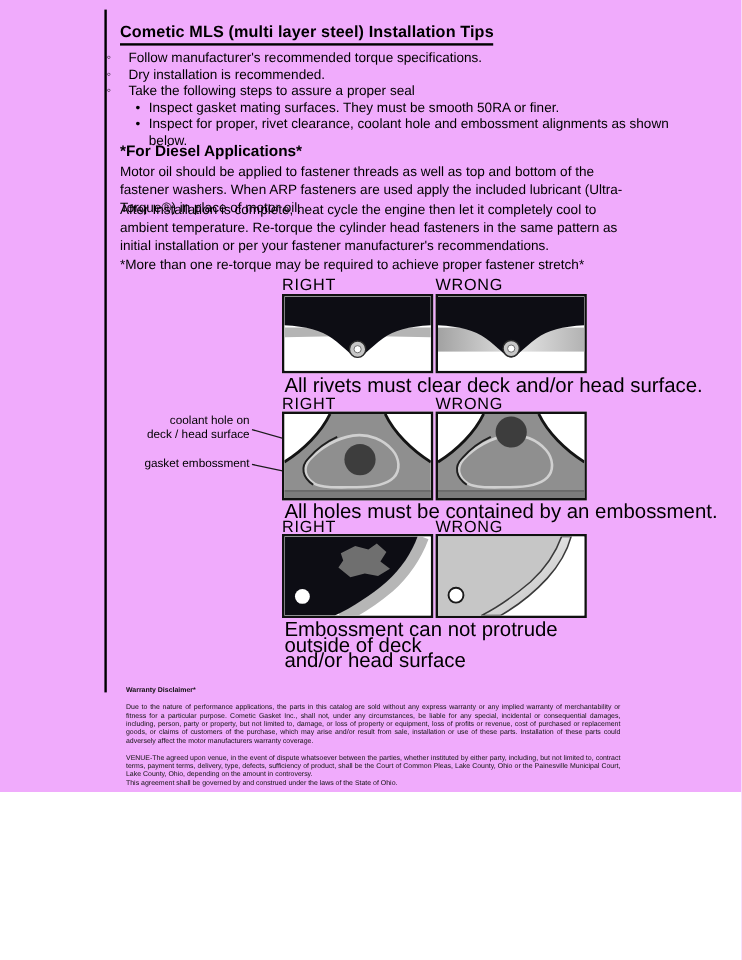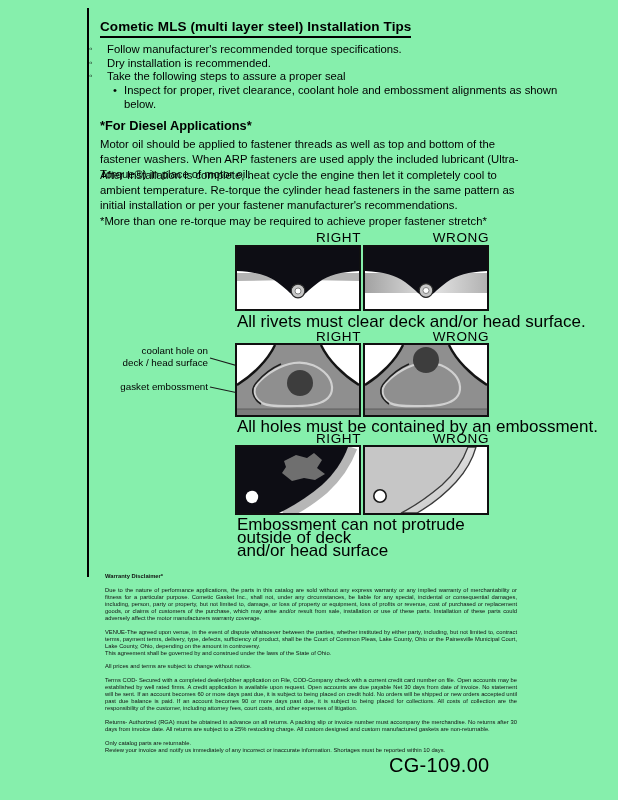--- a/index.html
+++ b/index.html
@@ -1,29 +1,29 @@
 <!DOCTYPE html>
 <html><head>
 <meta charset="utf-8">
 <style>
   html,body{margin:0;padding:0;background:#fff;}
-  .page{position:relative;width:618px;height:800px;background:#86efac;overflow:hidden;
+  .page{position:relative;width:618px;height:660px;background:#f0abfc;overflow:hidden;
         font-family:"Liberation Sans",sans-serif;color:#000;}
   .vrule{position:absolute;left:87px;top:8px;width:2px;height:569px;background:#000;}
   .title{position:absolute;left:100px;top:19px;font-size:13.5px;font-weight:bold;
          letter-spacing:.1px;border-bottom:2px solid #000;padding-bottom:2px;}
   .tips{position:absolute;left:89px;top:43px;width:486px;font-size:11.3px;line-height:13.7px;}
   .tips .b{position:relative;padding-left:18px;}
   .tips .b::before{content:"\25E6";position:absolute;left:0;top:-1px;font-size:10px;}
   .tips .sb{position:relative;padding-left:11px;margin-left:24px;}
   .tips .sb::before{content:"\2022";position:absolute;left:0;}
   .h2{position:absolute;left:100px;top:118px;font-size:12.8px;font-weight:bold;}
   .para{position:absolute;left:100px;width:426px;font-size:11.3px;line-height:15.2px;}
   #p1{top:137px}#p2{top:168px}#p3{top:214px}
-  .dg-label{position:absolute;width:126px;text-align:right;font-size:13.5px;letter-spacing:.6px;}
+  .dg-label{position:absolute;width:126px;text-align:left;font-size:13.5px;letter-spacing:.6px;}
   .dg-box{position:absolute;width:122px;border:2px solid #101010;background:#fff;line-height:0;}
   .cap{position:absolute;left:237px;font-size:17px;line-height:13px;}
   .pre{white-space:pre-line;}
   .callout{position:absolute;left:95px;width:113px;text-align:right;font-size:9.8px;line-height:11.5px;}
   .leader{position:absolute;left:95px;top:340px;}
   .warranty{position:absolute;left:105px;top:573px;width:412px;font-size:5.8px;line-height:7.1px;color:#111;}
   .warranty .wh{font-weight:bold;margin:0 0 6.5px 0;}
   .warranty p{margin:0 0 6.5px 0;text-align:justify;white-space:pre-line;}
   .page-code{position:absolute;left:389px;top:754px;font-size:20px;letter-spacing:.3px;}
 </style>
@@ -33,20 +33,21 @@
 <div class="page">
 
   <div class="vrule"></div>
 
   <div class="title">Cometic MLS (multi layer steel) Installation Tips</div>
 
   <div class="tips">
     <div class="b">Follow manufacturer's recommended torque specifications.</div>
     <div class="b">Dry installation is recommended.</div>
     <div class="b">Take the following steps to assure a proper seal</div>
+    <div class="sb">Inspect gasket mating surfaces.  They must be smooth 50RA or finer.</div>
     <div class="sb">Inspect for proper, rivet clearance, coolant hole and embossment alignments as shown below.</div>
   </div>
 
   <div class="h2">*For Diesel Applications*</div>
   <div class="para" id="p1">Motor oil should be applied to fastener threads as well as top and bottom of the fastener washers. When ARP fasteners are used apply the included lubricant (Ultra-Torque®) in place of motor oil.</div>
   <div class="para" id="p2">After Installation is complete, heat cycle the engine then let it completely cool to ambient temperature. Re-torque the cylinder head fasteners in the same pattern as initial installation or per your fastener manufacturer's recommendations.</div>
   <div class="para" id="p3">*More than one re-torque may be required to achieve proper fastener stretch*</div>
 
   <div class="dg-label" style="left:235px;top:230px;">RIGHT</div>
   <div class="dg-label" style="left:363px;top:230px;">WRONG</div>

